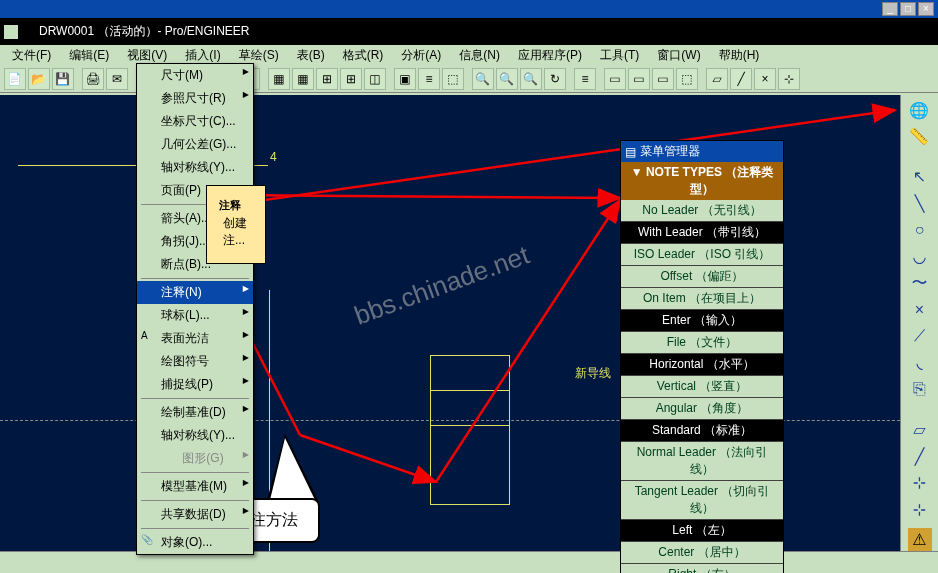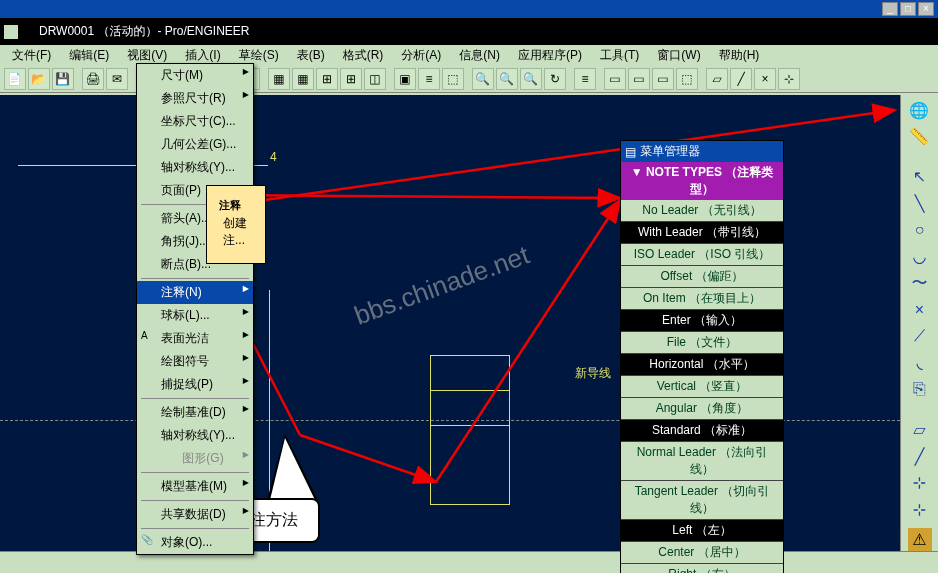--- a/index.html
+++ b/index.html
@@ -23,21 +23,21 @@
 .dd-item.has-sub::after { content: "▶"; position: absolute; right: 4px; font-size: 8px; }
 .dd-item.highlighted { background: #0848a8; color: #fff; }
 .dd-item.disabled { color: #888; text-align: center; }
 .dd-sep { height: 1px; background: #888; margin: 2px 4px; }
 .dd-icon { position: absolute; left: 4px; width: 14px; height: 14px; font-size: 10px; top: 3px; }
 .submenu { position: absolute; top: 185px; left: 206px; width: 60px; background: #ffe8a0; border: 1px solid #000; padding: 12px; z-index: 101; }
 .submenu-title { font-weight: bold; font-size: 11px; }
 .sub-item { padding: 2px 4px; cursor: pointer; }
 .note-panel { position: absolute; top: 140px; left: 620px; width: 164px; background: #c8e0c0; border: 1px solid #000; z-index: 90; }
 .note-header { background: #0848a8; color: #fff; padding: 2px 4px; display: flex; align-items: center; gap: 4px; }
-.note-section { background: #a21caf; color: #fff; padding: 2px 6px; text-align: center; font-weight: bold; }
+.note-section { background: #a16207; color: #fff; padding: 2px 6px; text-align: center; font-weight: bold; }
 .note-item { padding: 2px 4px; text-align: center; color: #004020; cursor: pointer; border-bottom: 1px solid #404040; }
 .note-item.selected { background: #000; color: #fff; }
 .callout { position: absolute; left: 180px; top: 498px; background: #fff; border: 2px solid #000; border-radius: 8px; padding: 10px 20px; font-size: 16px; z-index: 50; }
 .callout-tail { position: absolute; left: 270px; top: 438px; width: 0; height: 0; border-left: 15px solid transparent; border-right: 30px solid transparent; border-bottom: 62px solid #fff; z-index: 49; }
 .callout-tail-border { position: absolute; left: 267px; top: 434px; width: 0; height: 0; border-left: 18px solid transparent; border-right: 33px solid transparent; border-bottom: 66px solid #000; z-index: 48; }
 .arrow-line { position: absolute; z-index: 80; pointer-events: none; }
 .drawing-rect { position: absolute; border: 1px solid #e0e060; }
 .dim-line { position: absolute; border-top: 1px solid #e0e060; }
 .watermark { position: absolute; color: #aaa; font-size: 26px; transform: rotate(-20deg); z-index: 30; pointer-events: none; opacity: 0.6; }
 </style>

